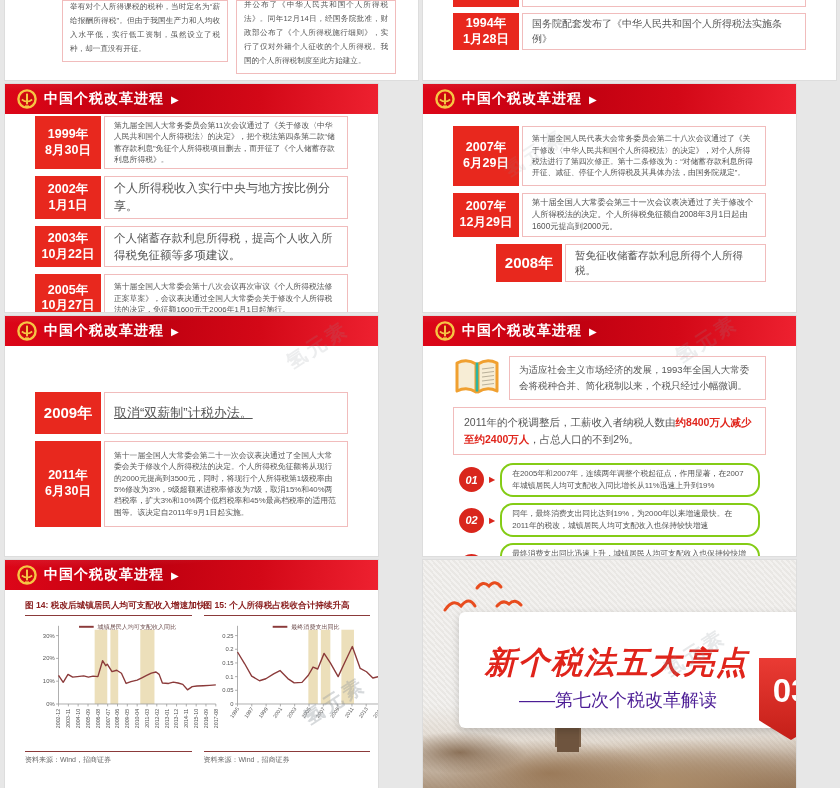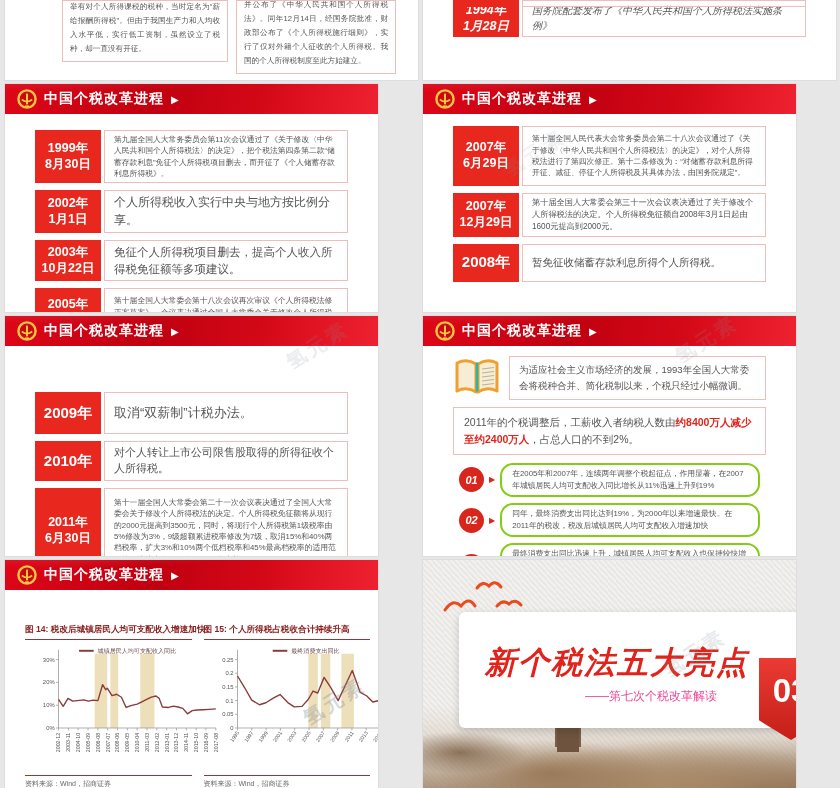--- a/index.html
+++ b/index.html
@@ -45,21 +45,21 @@
   .hl-box b { color:#e0241b; }
   .num-items { padding:0 36px; }
   .num-row { display:flex; align-items:center; gap:5px; margin-bottom:6px; }
   .ncirc { flex:none; width:25px; height:25px; border-radius:50%; background:#d9261c; color:#fff;
     font-size:11px; font-weight:bold; font-style:italic; display:flex; align-items:center; justify-content:center; }
   .ntri { flex:none; color:#d9261c; font-size:8px; }
   .pill { flex:1; border:2px solid #84cc16; border-radius:13px; padding:3px 10px; font-size:7.8px;
     line-height:1.55; color:#555; }
 
   
-  .charts { display:flex; gap:12px; padding:34px 20px 0; }
+  .charts { display:flex; gap:12px; padding:10px 20px 0; }
   .chart { width:50%; }
   .chart-title { color:#8b2020; font-weight:bold; font-size:8.6px; padding-bottom:3px;
     border-bottom:1.5px solid #8b3a3a; margin-bottom:2px; white-space:nowrap; }
   .chart-src { border-top:1.5px solid #8b3a3a; margin-top:1px; padding-top:3px; font-size:7px; color:#666; }
 
   
   .divider { background:#eceae7; }
   .divider::before { content:""; position:absolute; inset:0;
     background:repeating-linear-gradient(48deg, rgba(255,255,255,.35) 0 2px, rgba(0,0,0,0.012) 2px 4px); }
   .gw { position:absolute; left:0; right:0; bottom:0; height:95px;
@@ -68,21 +68,21 @@
       radial-gradient(160px 48px at 34% 72%, rgba(150,116,82,.85), transparent 70%),
       radial-gradient(230px 62px at 64% 84%, rgba(172,140,104,.9), transparent 75%),
       radial-gradient(330px 75px at 92% 95%, rgba(136,102,72,.85), transparent 80%),
       linear-gradient(180deg, rgba(236,234,231,0) 0%, rgba(196,176,152,.4) 45%, rgba(148,118,88,.9) 100%); }
   .tower { position:absolute; bottom:48px; left:36%; width:22px; height:24px; background:#6e543e;
     box-shadow:-3px -4px 0 -1px #7a5f47, 3px -4px 0 -1px #7a5f47; }
   .card { position:absolute; left:36px; top:52px; width:346px; height:116px; background:#fff;
     border-radius:6px; box-shadow:0 3px 9px rgba(0,0,0,.18); }
   .card-title { position:absolute; left:26px; top:30px; color:#e0241b; font-size:31px; font-weight:bold;
     letter-spacing:2px;font-style:italic; }
-  .card-sub { position:absolute; left:0; right:88px; top:76px; text-align:right; color:#ec4899; font-size:12px; }
+  .card-sub { position:absolute; left:0; right:88px; top:76px; text-align:right; color:#4c1d95; font-size:18px; }
   .badge { position:absolute; left:300px; top:46px; width:64px; height:82px;
     background:linear-gradient(180deg,#ea3b34,#c41f18);
     clip-path:polygon(0 0,100% 0,100% 76%,50% 100%,0 76%);
     display:flex; align-items:center; justify-content:center; padding-bottom:16px;
     color:#fff; font-size:33px; font-weight:bold; filter:drop-shadow(2px 3px 2px rgba(0,0,0,.35)); }
   .birds { position:absolute; left:18px; top:16px; }
 
   
   .wm { position:absolute; font-size:20px; font-weight:bold; color:#8d949b; transform:rotate(-33deg);
     pointer-events:none; z-index:5; letter-spacing:3px; }
@@ -111,48 +111,48 @@
     <div class="parabox" style="left:231px; width:160px; height:74px; bottom:6px;">
       <p>第五届全国人民代表大会第三次会议通过并公布了《中华人民共和国个人所得税法》。同年12月14日，经国务院批准，财政部公布了《个人所得税施行细则》，实行了仅对外籍个人征收的个人所得税。我国的个人所得税制度至此方始建立。</p>
     </div>
   </div>
 
   <div class="slide-cut" style="left:423px; top:0;">
     <div class="sliver">
       <div class="sr"></div>
       <div class="sb"></div>
     </div>
-    <div class="tl-body" style="font-style:italic;">
+    <div class="tl-body" style="padding-top:13px;">
         <div class="tl-row" style="min-height: 36px;">
           <div class="tl-date">1994年<br>1月28日</div>
           <div class="tl-text" style="font-size: 10px;">国务院配套发布了《中华人民共和国个人所得税法实施条例》</div>
         </div>
       </div>
   </div>
 
   <div class="slide" style="left:5px; top:84px; height:228px;">
     <div class="banner">
       <svg class="logo" width="20" height="20" viewBox="0 0 20 20">
           <use href="#taxlogo"></use>
         </svg>
       <span class="banner-title">中国个税改革进程</span>
       <span class="banner-arrow">▶</span>
     </div>
-    <div class="tl-body" style="padding-top:16px;">
+    <div class="tl-body" style="padding-top:2px;">
         <div class="tl-row" style="min-height: 44px;">
           <div class="tl-date">1999年<br>8月30日</div>
           <div class="tl-text" style="font-size: 7.8px;">第九届全国人大常务委员会第11次会议通过了《关于修改〈中华人民共和国个人所得税法〉的决定》，把个税法第四条第二款“储蓄存款利息”免征个人所得税项目删去，而开征了《个人储蓄存款利息所得税》。</div>
         </div>
         <div class="tl-row" style="min-height: 36px;">
           <div class="tl-date">2002年<br>1月1日</div>
           <div class="tl-text" style="font-size: 12px;">个人所得税收入实行中央与地方按比例分享。</div>
         </div>
         <div class="tl-row" style="min-height: 40px;">
           <div class="tl-date">2003年<br>10月22日</div>
-          <div class="tl-text" style="font-size: 11.5px;">免征个人所得税项目删去，提高个人收入所得税免征额等多项建议。</div>
+          <div class="tl-text" style="font-size: 11.5px;">个人储蓄存款利息所得税，提高个人收入所得税免征额等多项建议。</div>
         </div>
         <div class="tl-row" style="min-height: 48px;">
           <div class="tl-date">2005年<br>10月27日</div>
           <div class="tl-text" style="font-size: 7.8px;">第十届全国人大常委会第十八次会议再次审议《个人所得税法修正案草案》，会议表决通过全国人大常委会关于修改个人所得税法的决定，免征额1600元于2006年1月1日起施行。</div>
         </div>
       </div>
   </div>
 
   <div class="slide" style="left:423px; top:84px; height:228px;">
     <div class="banner">
@@ -164,43 +164,39 @@
     </div>
     <div class="tl-body" style="padding-top:12px;">
         <div class="tl-row" style="min-height: 60px;">
           <div class="tl-date">2007年<br>6月29日</div>
           <div class="tl-text" style="font-size: 7.8px;">第十届全国人民代表大会常务委员会第二十八次会议通过了《关于修改〈中华人民共和国个人所得税法〉的决定》，对个人所得税法进行了第四次修正。第十二条修改为：“对储蓄存款利息所得开征、减征、停征个人所得税及其具体办法，由国务院规定”。</div>
         </div>
         <div class="tl-row" style="min-height: 40px;">
           <div class="tl-date">2007年<br>12月29日</div>
           <div class="tl-text" style="font-size: 8.2px;">第十届全国人大常委会第三十一次会议表决通过了关于修改个人所得税法的决定。个人所得税免征额自2008年3月1日起由1600元提高到2000元。</div>
         </div>
-        <div class="tl-row" style="min-height: 38px;">
+        <div class="tl-row" style="min-height: 38px; margin-left: 43px;">
           <div class="tl-date one">2008年</div>
           <div class="tl-text" style="font-size: 10.5px;">暂免征收储蓄存款利息所得个人所得税。</div>
         </div>
       </div>
   </div>
 
   <div class="slide" style="left:5px; top:316px; height:240px;">
     <div class="banner">
       <svg class="logo" width="20" height="20" viewBox="0 0 20 20">
           <use href="#taxlogo"></use>
         </svg>
       <span class="banner-title">中国个税改革进程</span>
       <span class="banner-arrow">▶</span>
     </div>
     <div class="tl-body" style="padding-top:14px;margin-top:32px;">
         <div class="tl-row" style="min-height: 42px;">
           <div class="tl-date one">2009年</div>
-          <div class="tl-text" style="font-size: 13px;">取消“双薪制”计税办法。</div>
-        </div>
-        <div class="tl-row" style="min-height: 40px;">
-          <div class="tl-date one">2010年</div>
-          <div class="tl-text" style="font-size: 11px;">对个人转让上市公司限售股取得的所得征收个人所得税。</div>
+          <div class="tl-text" style="font-size: 13px; text-decoration: underline;">取消“双薪制”计税办法。</div>
         </div>
         <div class="tl-row" style="min-height: 86px;">
           <div class="tl-date">2011年<br>6月30日</div>
           <div class="tl-text" style="font-size: 7.8px;">第十一届全国人大常委会第二十一次会议表决通过了全国人大常委会关于修改个人所得税法的决定。个人所得税免征额将从现行的2000元提高到3500元，同时，将现行个人所得税第1级税率由5%修改为3%，9级超额累进税率修改为7级，取消15%和40%两档税率，扩大3%和10%两个低档税率和45%最高档税率的适用范围等。该决定自2011年9月1日起实施。</div>
         </div>
       </div>
   </div>
 
   <div class="slide" style="left:423px; top:316px; height:240px;">
     <div class="banner">
@@ -230,21 +226,21 @@
     </div>
     <div class="num-items">
         <div class="num-row">
           <div class="ncirc">01</div>
           <span class="ntri">▶</span>
           <div class="pill">在2005年和2007年，连续两年调整个税起征点，作用显著，在2007年城镇居民人均可支配收入同比增长从11%迅速上升到19%</div>
         </div>
         <div class="num-row">
           <div class="ncirc">02</div>
           <span class="ntri">▶</span>
-          <div class="pill">同年，最终消费支出同比达到19%，为2000年以来增速最快。在2011年的税改，税改后城镇居民人均可支配收入增速加快</div>
+          <div class="pill">同年，最终消费支出同比达到19%，为2000年以来增速最快。在2011年的税改，城镇居民人均可支配收入也保持较快增速</div>
         </div>
         <div class="num-row">
           <div class="ncirc">03</div>
           <span class="ntri">▶</span>
           <div class="pill">最终消费支出同比迅速上升，城镇居民人均可支配收入也保持较快增速。不管是从支出端还是收入端，个税改革促进了收入的提高和消费的增长。</div>
         </div>
       </div>
   </div>
 
   <div class="slide" style="left:5px; top:560px; height:240px;">

